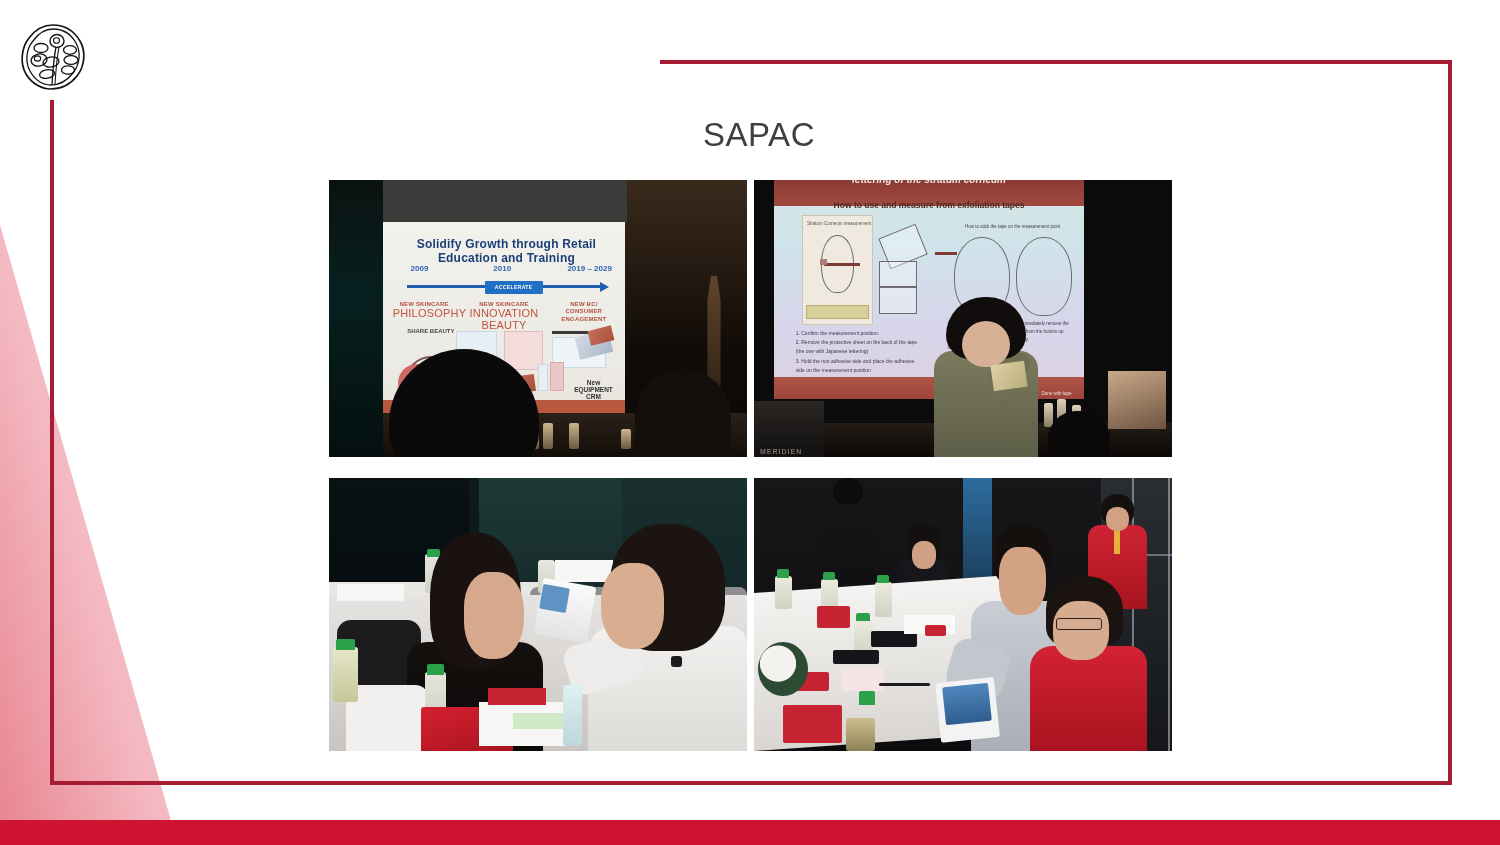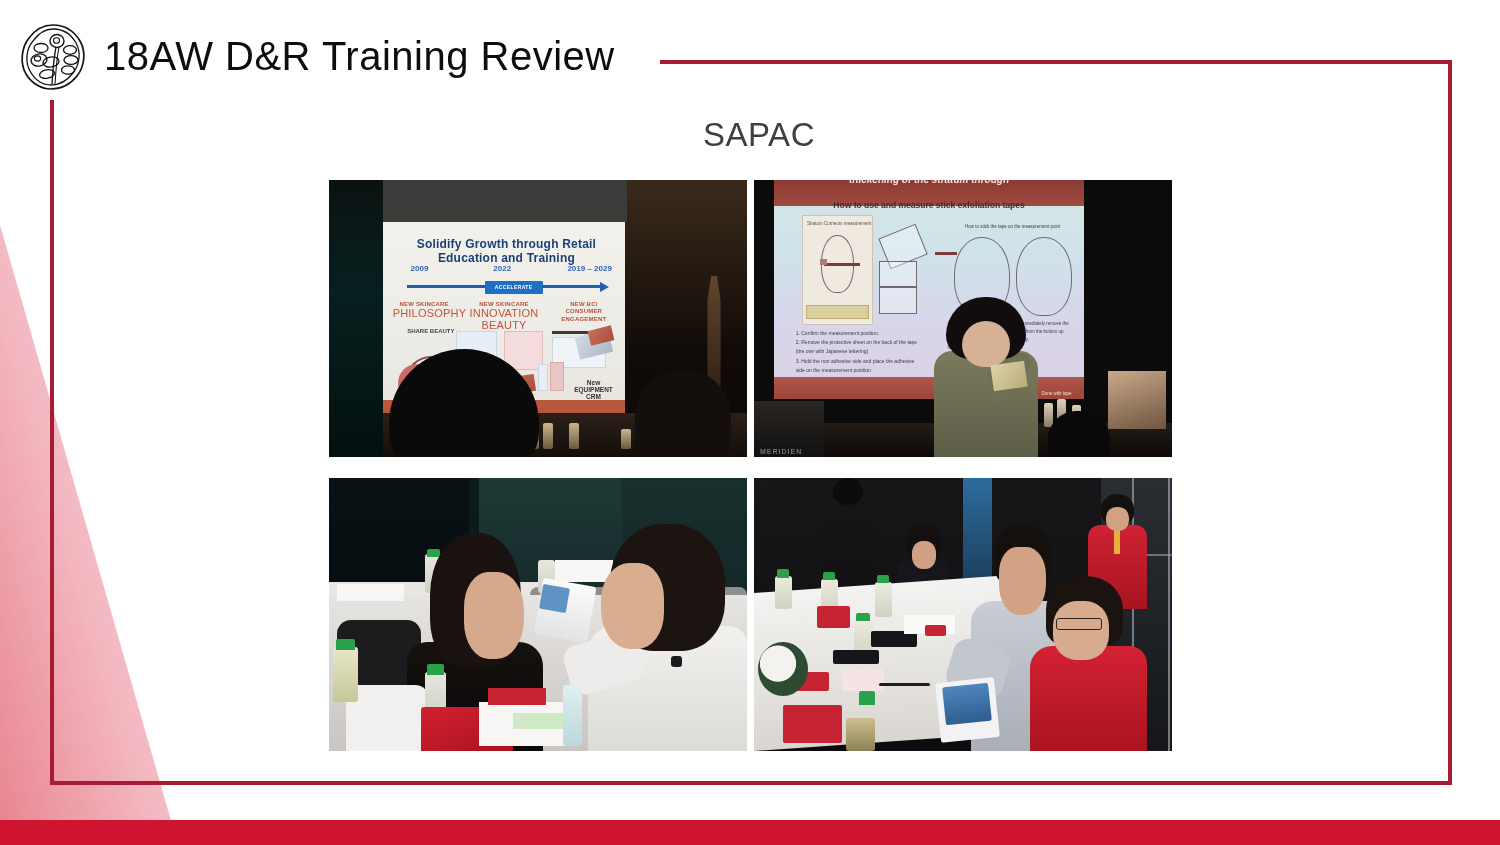--- a/index.html
+++ b/index.html
@@ -381,38 +381,37 @@
       <ellipse cx="52" cy="28" rx="6.5" ry="4.3" fill="none" stroke="#141414" stroke-width="1.3"></ellipse>
       <ellipse cx="53" cy="38" rx="7" ry="4.4" fill="none" stroke="#141414" stroke-width="1.3"></ellipse>
       <ellipse cx="50" cy="48" rx="6.5" ry="4.2" fill="none" stroke="#141414" stroke-width="1.3"></ellipse>
       <ellipse cx="21" cy="38" rx="8" ry="6" fill="none" stroke="#141414" stroke-width="1.4" transform="rotate(-12 21 38)"></ellipse>
       <ellipse cx="19.5" cy="36.5" rx="3.2" ry="2.6" fill="none" stroke="#141414" stroke-width="1.1"></ellipse>
       <ellipse cx="33" cy="40" rx="8" ry="5" fill="none" stroke="#141414" stroke-width="1.3" transform="rotate(-8 33 40)"></ellipse>
       <ellipse cx="29" cy="52" rx="7.5" ry="4.3" fill="none" stroke="#141414" stroke-width="1.3" transform="rotate(-10 29 52)"></ellipse>
       <path d="M38 25 C36 35 35 46 34 62" fill="none" stroke="#141414" stroke-width="1.3"></path>
       <path d="M41 25 C39 35 38 46 37 62" fill="none" stroke="#141414" stroke-width="1.1"></path>
     </svg>
-    <div class="slide-title">18AW D&amp;R Training Review</div>
   </div>
 
   <div class="section-heading">SAPAC</div>
 
   <div class="photo-grid">
 
     <div class="photo">
       <div class="p1-room"></div>
       <div class="p1-leftpillar"></div>
       <div class="p1-rightwall"></div>
       <div class="p1-tower"></div>
       <div class="p1-wallband"></div>
       <div class="p1-screen">
         <div class="p1-scr-title">Solidify Growth through Retail Education and Training</div>
         <div class="p1-years">
           <span class="p1-year" style="left:6%">2009</span>
-          <span class="p1-year" style="left:44%">2022</span>
+          <span class="p1-year" style="left:44%">2010</span>
           <span class="p1-year" style="left:78%">2019 – 2029</span>
         </div>
         <div class="p1-axis"></div>
         <div class="p1-arrowhead"></div>
         <div class="p1-accel">ACCELERATE</div>
 
         <div class="p1-col" style="left:4%; top:41%; width:26%;">
           <div class="sub">NEW SKINCARE</div>
           <div class="main">PHILOSOPHY</div>
         </div>
@@ -446,22 +445,22 @@
       <div class="p1-bottle" style="left:240px;"></div>
       <div class="p1-bottle" style="left:292px; height:20px;"></div>
       <div class="p1-head1"></div>
       <div class="p1-head2"></div>
     </div>
 
     <div class="photo">
       <div class="p2-room"></div>
       <div class="p2-screen">
         <div class="p2-topband"></div>
-        <div class="p2-t1">thickening of the stratum through</div>
-        <div class="p2-t2">How to use and measure stick exfoliation tapes</div>
+        <div class="p2-t1">lettering of the stratum corneum</div>
+        <div class="p2-t2">How to use and measure from exfoliation tapes</div>
 
         <div class="p2-phonecard">
           <div class="p2-phonelabel">Stratum Corneum measurement</div>
           <div class="p2-face" style="left:26%; top:18%; width:48%; height:54%;"></div>
           <div class="p2-arrow" style="left:30%; top:44%; width:52%;"></div>
           <div style="position:absolute;left:24%;top:40%;width:11%;height:6%;background:#b07a7a;"></div>
           <div style="position:absolute;left:4%;bottom:4%;width:92%;height:13%;background:#d9cf9a;border:1px solid #b9ae79;"></div>
         </div>
 
         <div class="p2-tape" style="left:35%; top:23%; width:13%; height:15%; transform:rotate(-22deg);"></div>

